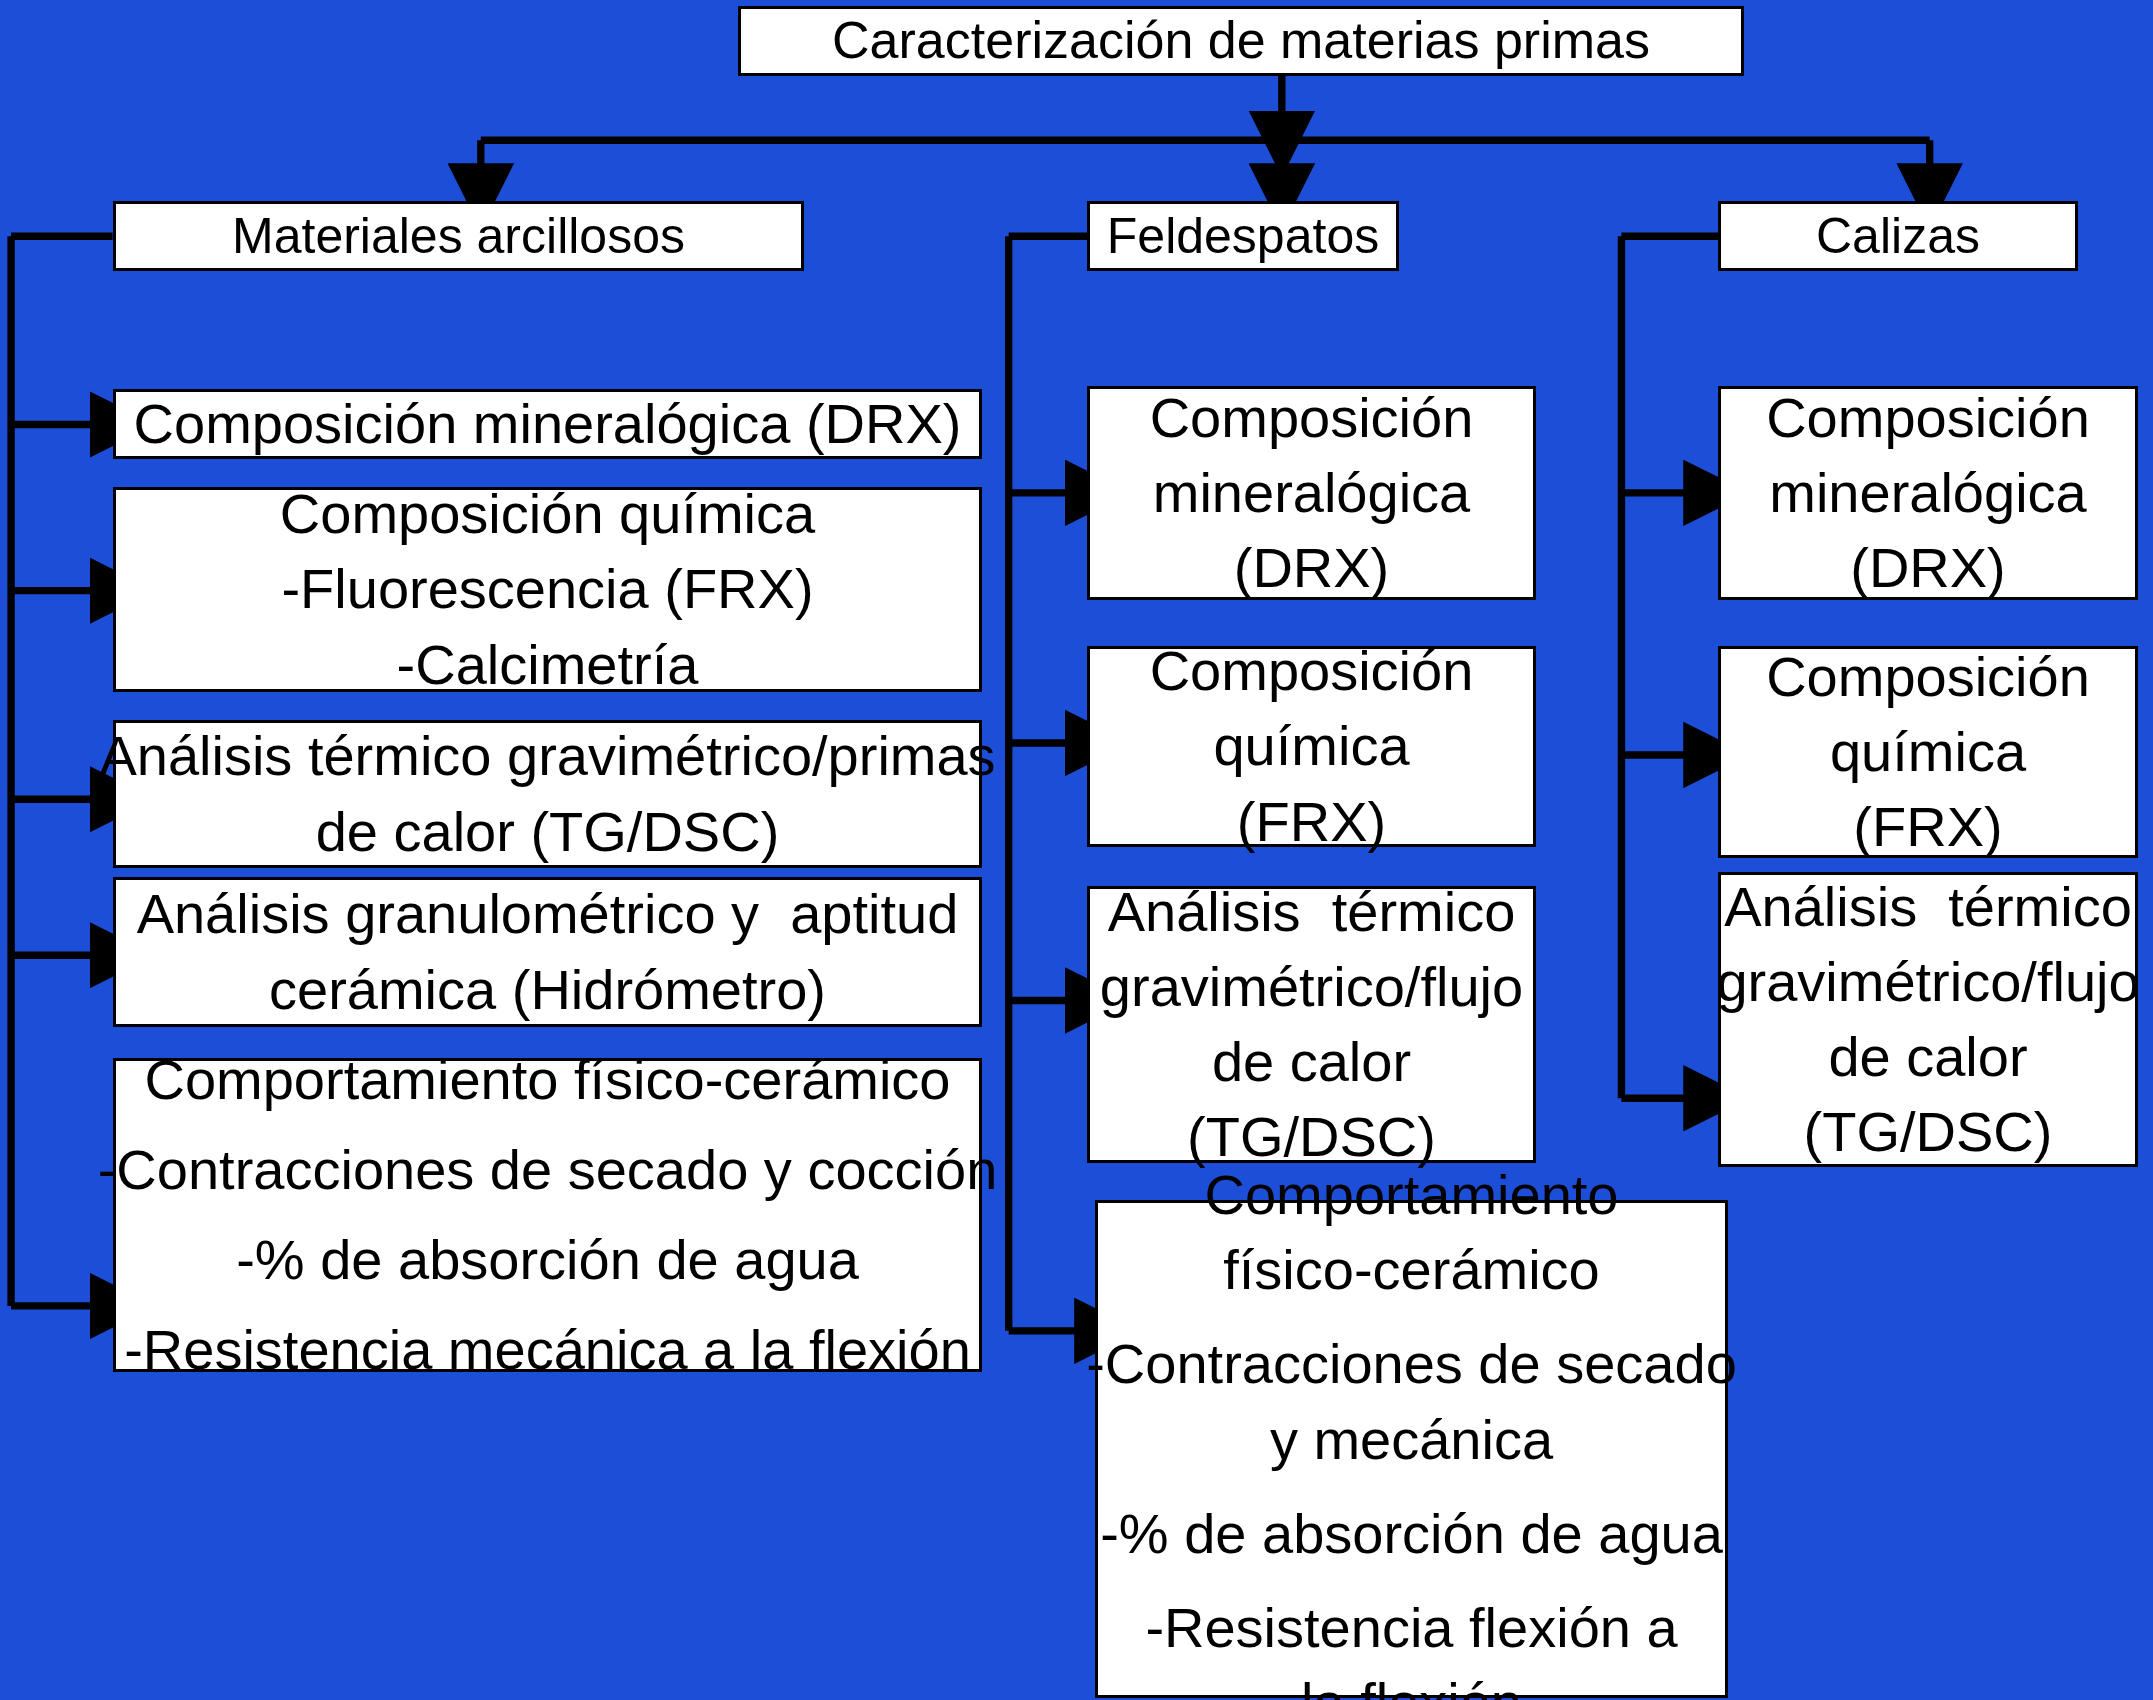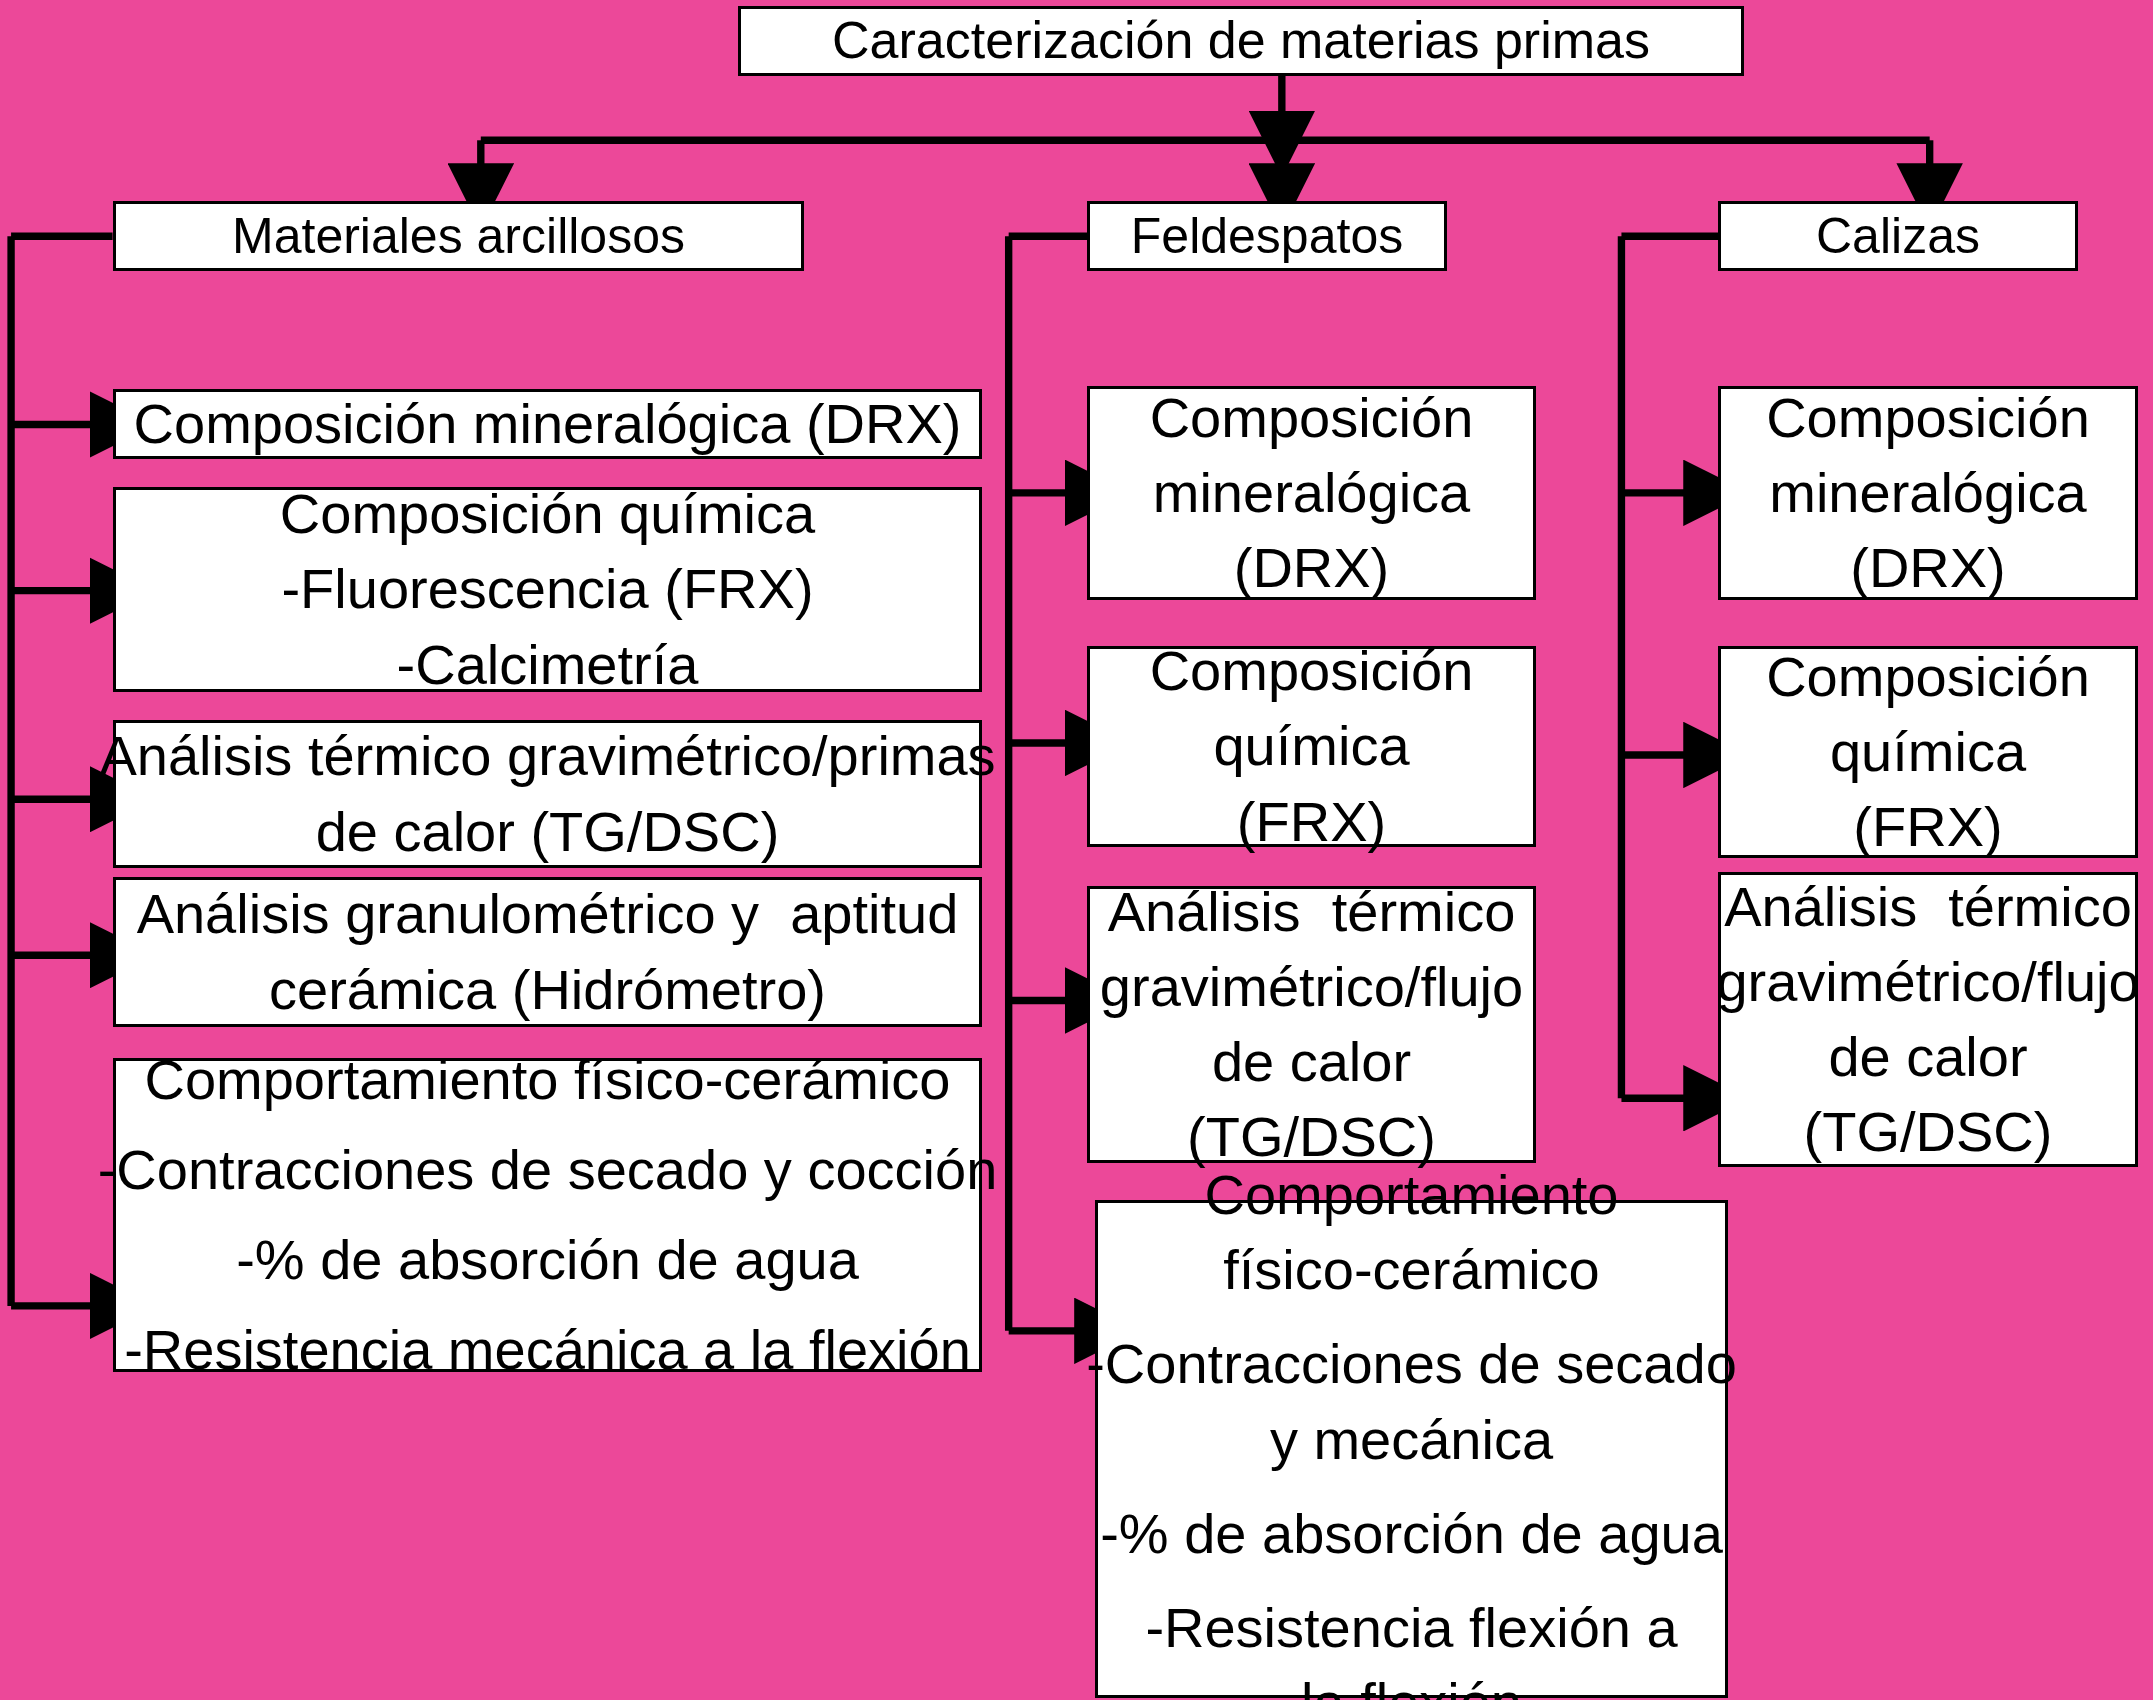--- a/index.html
+++ b/index.html
@@ -4,21 +4,21 @@
 <style>
   html, body {
     margin: 0;
     padding: 0;
     background: #ffffff;
   }
   #stage {
     position: relative;
     width: 2153px;
     height: 1700px;
-    background: #ec4899;
+    background: #1d4ed8;
     overflow: hidden;
     font-family: "Liberation Sans", sans-serif;
   }
   svg.connectors {
     position: absolute;
     left: 0;
     top: 0;
     width: 2153px;
     height: 1700px;
     pointer-events: none;
@@ -99,21 +99,21 @@
   </svg>
 
   <div class="node fs-title" style="left:738px; top:5.5px; width:1006px; height:70px;">
     <span class="line">Caracterización de materias primas</span>
   </div>
 
   <div class="node fs-cat" style="left:113px; top:201px; width:691px; height:70px;">
     <span class="line">Materiales arcillosos</span>
   </div>
 
-  <div class="node fs-cat" style="left:1087px; top:201px; width:360px; height:70px;">
+  <div class="node fs-cat" style="left:1087px; top:201px; width:312px; height:70px;">
     <span class="line">Feldespatos</span>
   </div>
 
   <div class="node fs-cat" style="left:1718px; top:201px; width:360px; height:70px;">
     <span class="line">Calizas</span>
   </div>
 
   <div class="node fs-leaf" style="left:113px; top:389px; width:869px; height:70px;">
     <span class="line">Composición mineralógica (DRX)</span>
   </div>

